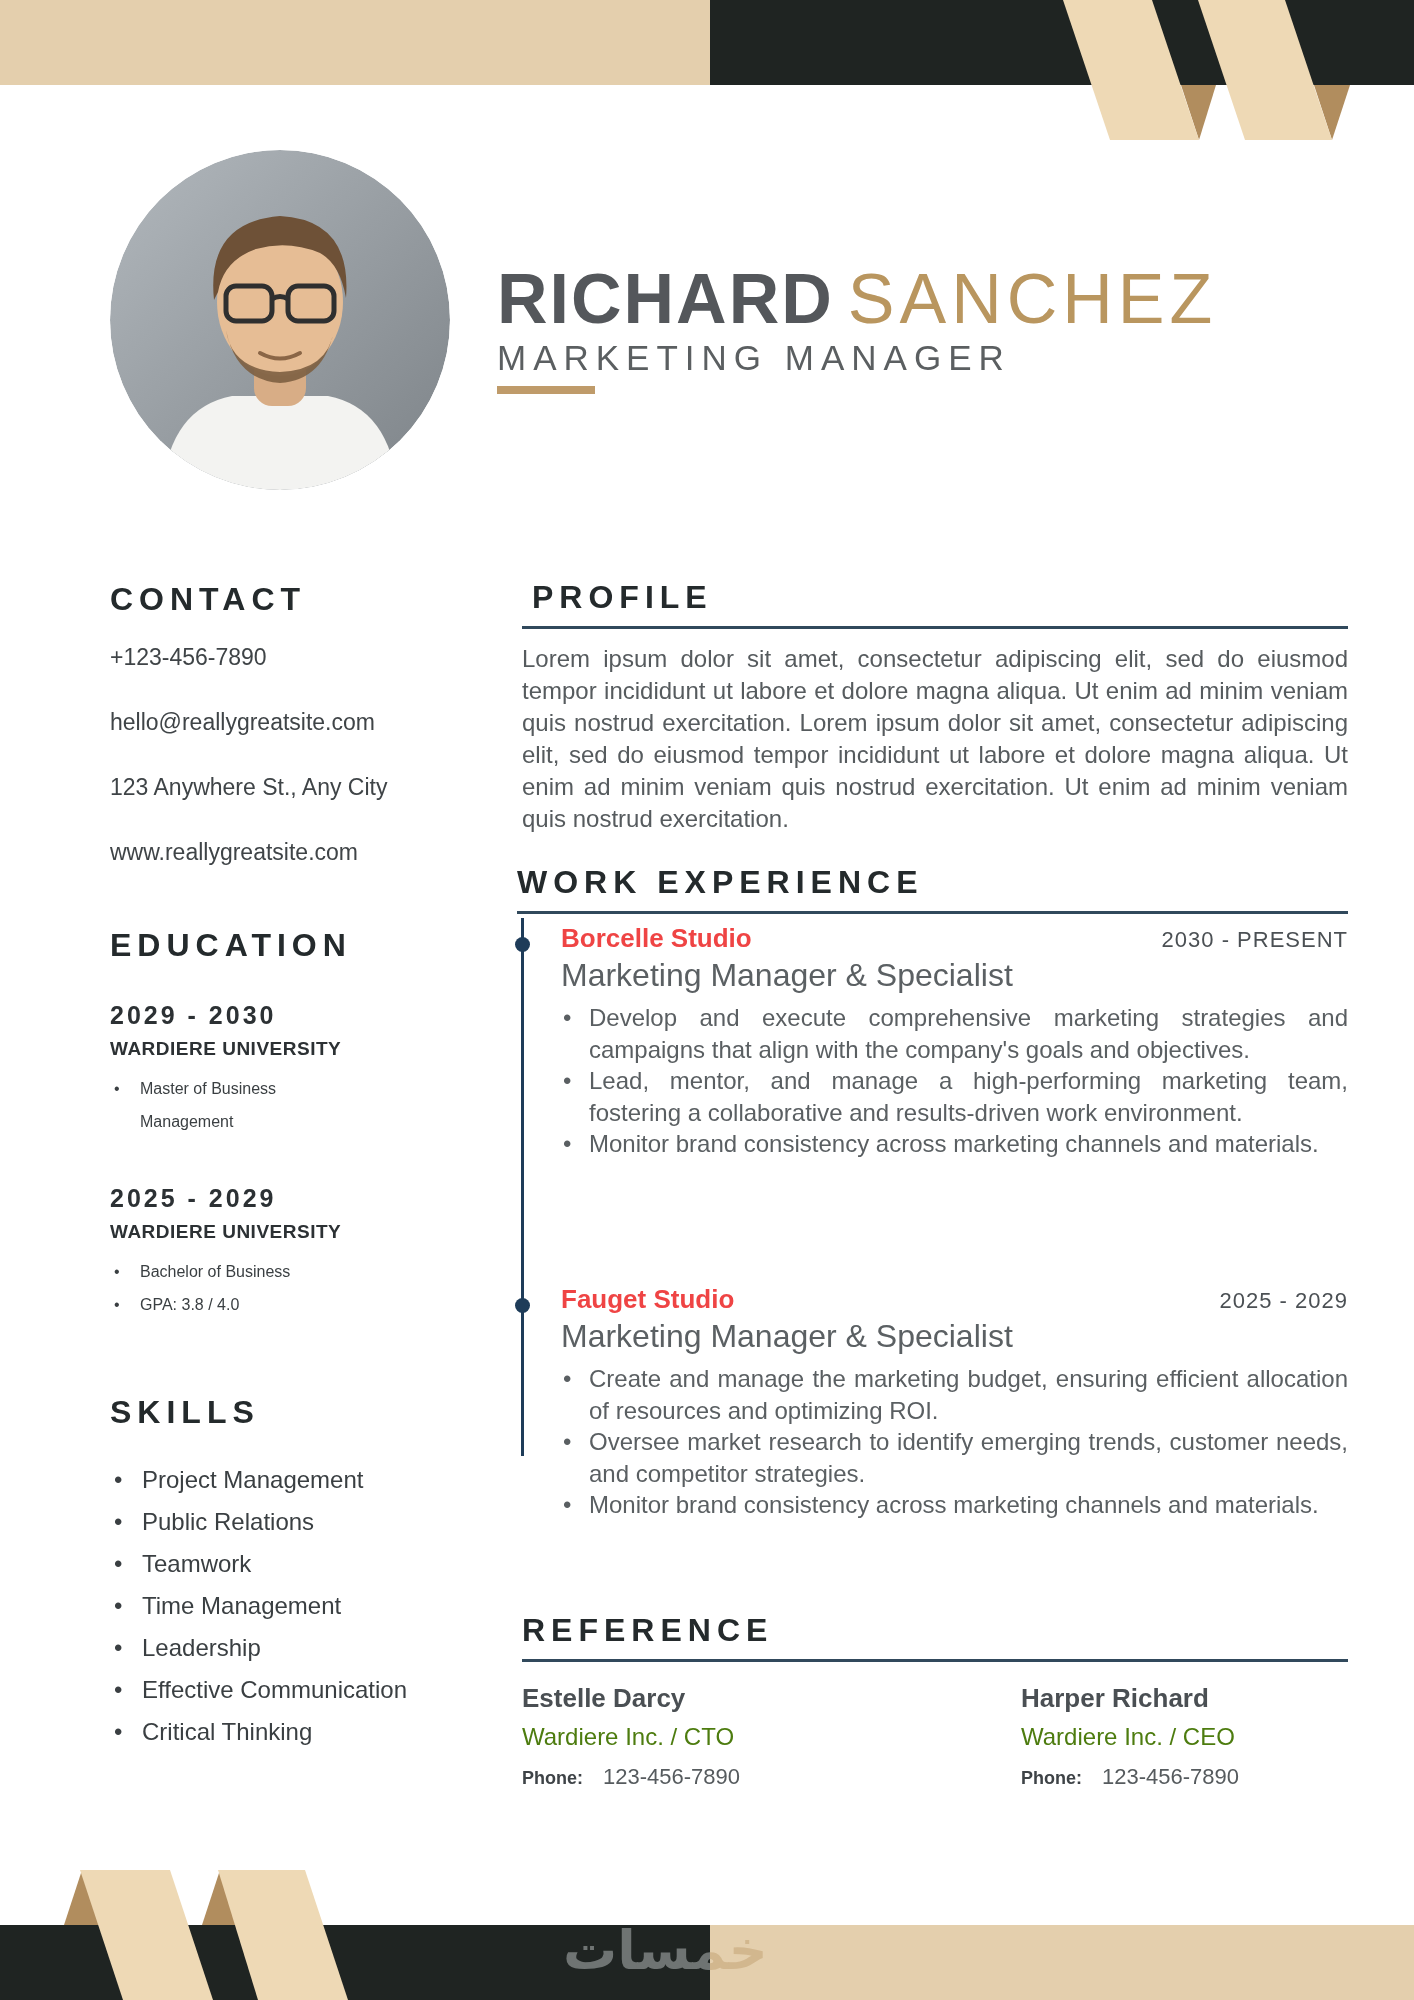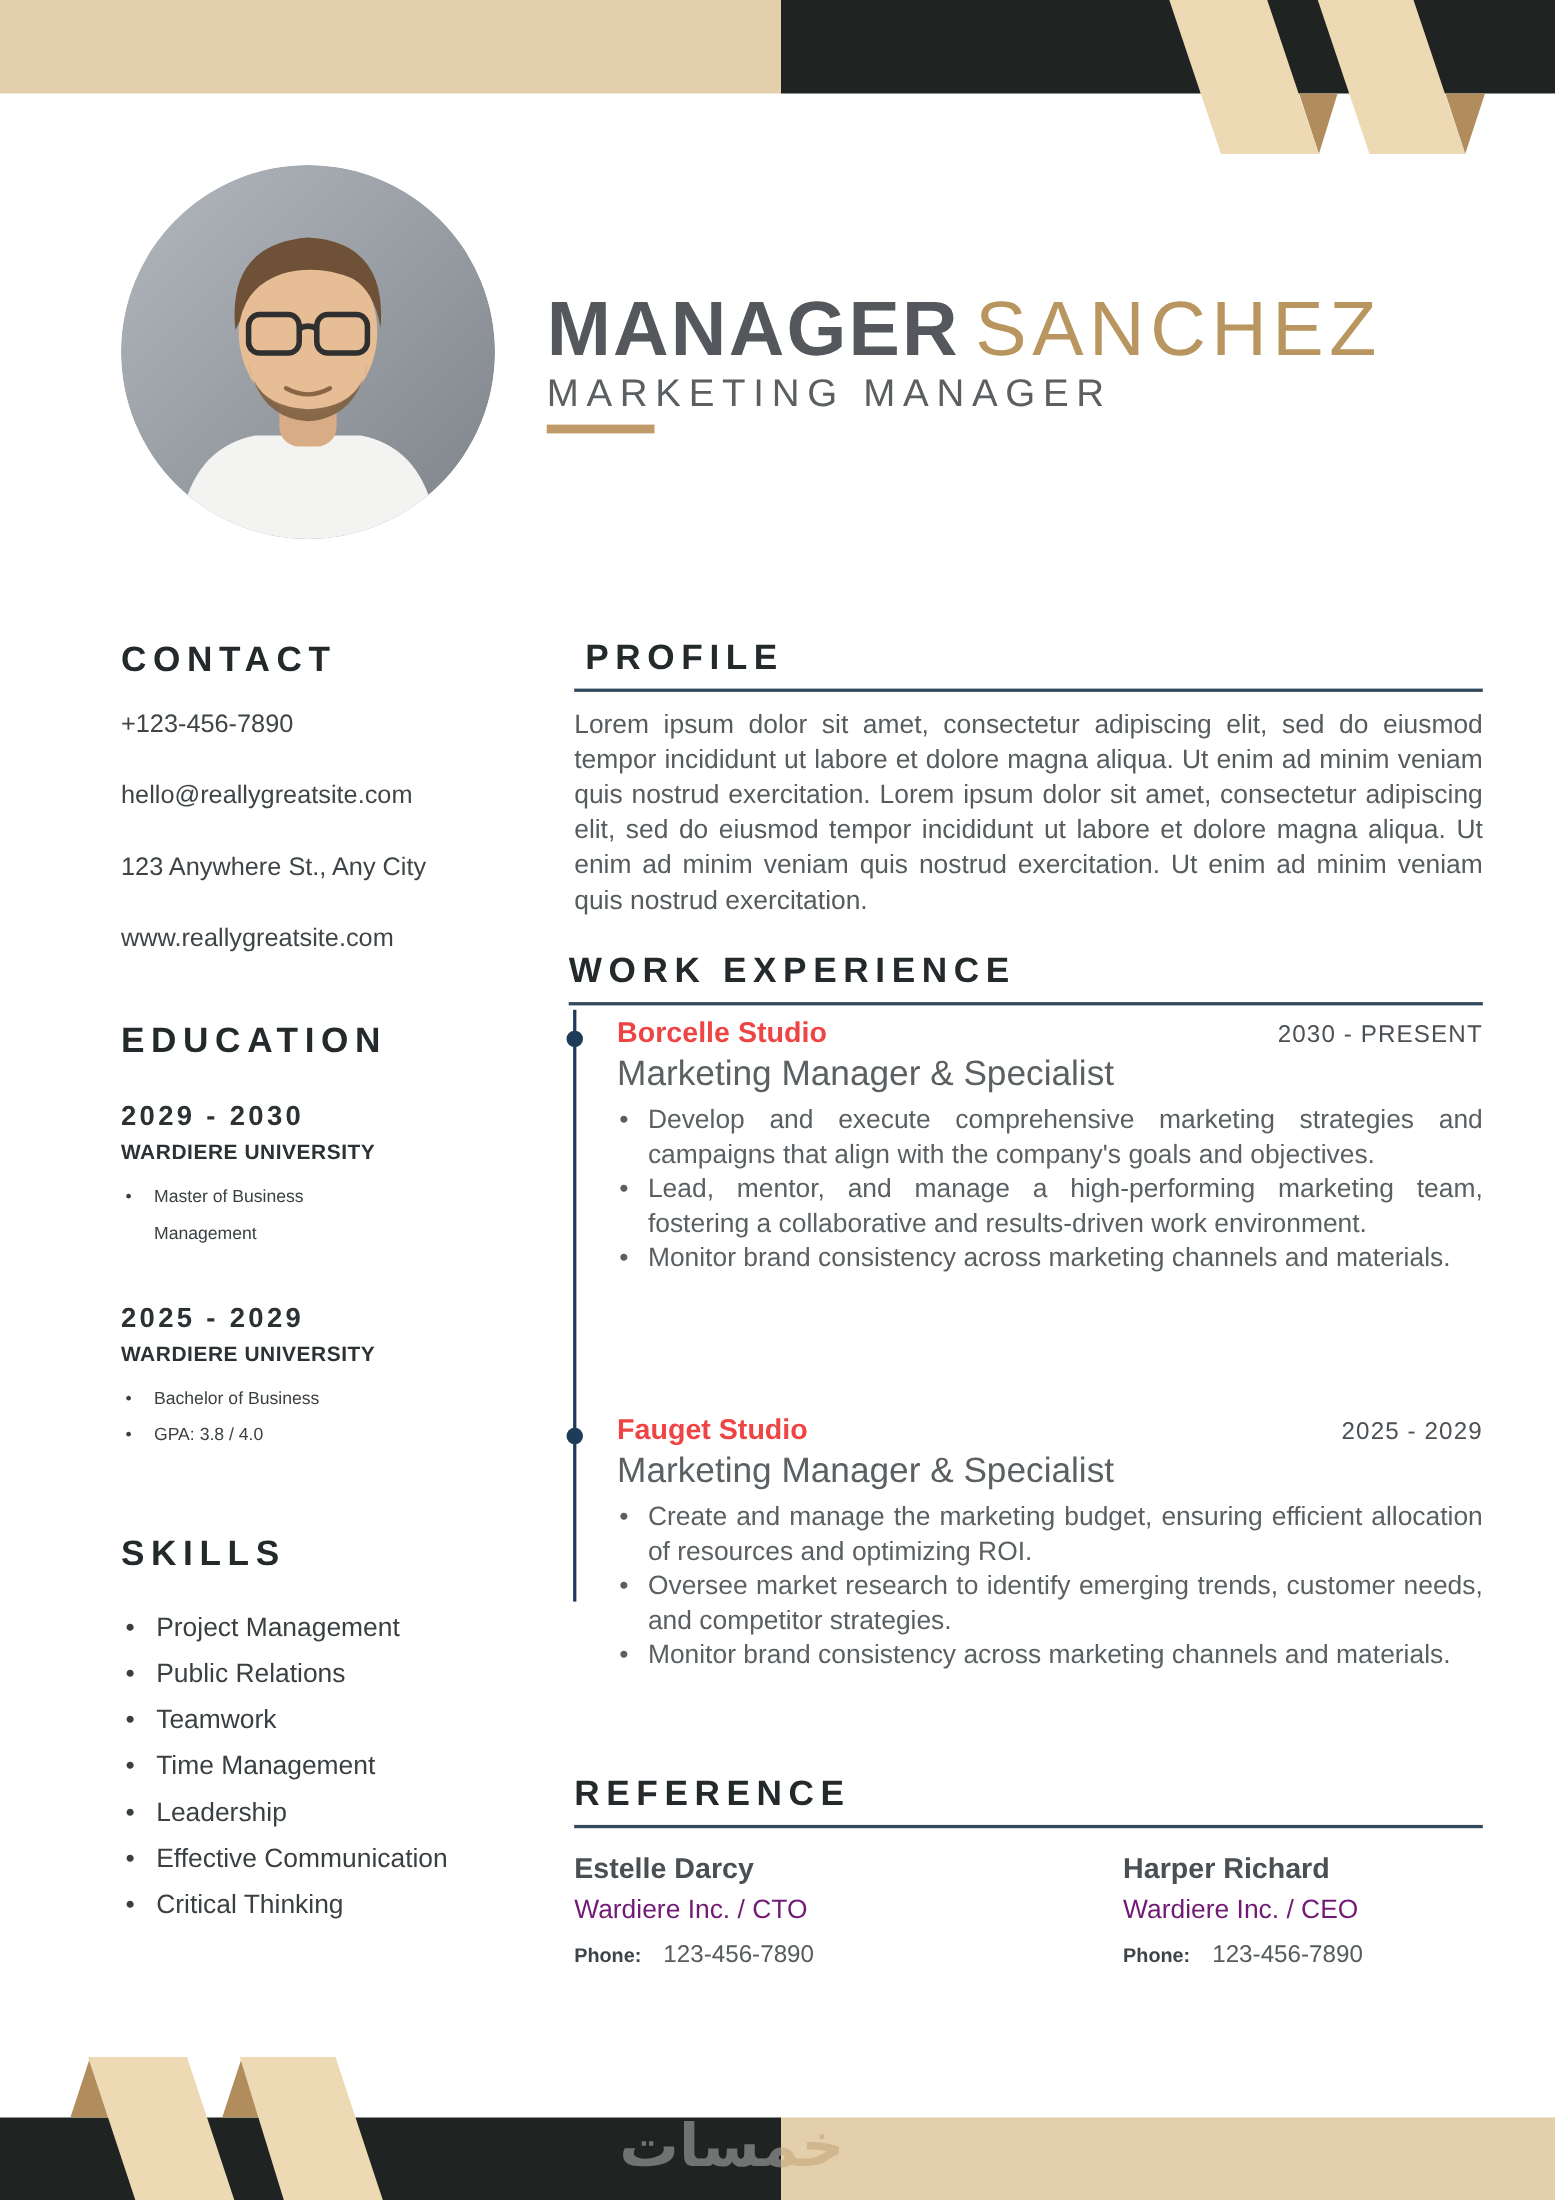--- a/index.html
+++ b/index.html
@@ -61,21 +61,21 @@
   .job-role{font-size:32px;line-height:26px;color:#5b6063;margin-top:9px;}
   .job-bullets{list-style:none;margin:14px 0 0;padding:0;}
   .job-bullets li{position:relative;padding-left:28px;font-size:24px;line-height:31.5px;color:#5a5f62;text-align:justify;}
   .job-bullets li::before{content:"\2022";position:absolute;left:2px;top:0;color:#5a5f62;}
 
   .reference-sec{position:absolute;left:522px;top:1614px;width:826px;}
   .ref-row{display:flex;margin-top:22px;gap:36px;}
   .ref-col{width:463px;}
   .ref-col:last-child{width:auto;}
   .ref-name{font-size:26px;line-height:28px;font-weight:700;color:#4a4f53;}
-  .ref-org{font-size:24px;color:#701a75;margin-top:11px;}
+  .ref-org{font-size:24px;color:#4d7c0f;margin-top:11px;}
   .ref-phone{margin-top:13px;display:flex;align-items:baseline;}
   .ref-phone-label{font-size:18px;font-weight:700;color:#3e4347;margin-right:20px;}
   .ref-phone-value{font-size:22px;color:#565b5e;}
 
   
   .footer-half{position:absolute;top:1925px;height:75px;overflow:hidden;}
   .footer-dark{left:0;width:710px;background:#1f2422;}
   .footer-beige{left:710px;width:704px;background:#e4cfad;}
   .watermark{position:absolute;top:-6px;font-family:"DejaVu Sans",sans-serif;font-weight:700;
              font-size:54px;line-height:64px;white-space:nowrap;}
@@ -118,21 +118,21 @@
           <rect x="116" y="136" width="46" height="35" rx="10"></rect>
           <rect x="178" y="136" width="46" height="35" rx="10"></rect>
           <path d="M162 149 Q170 144 178 149"></path>
         </g>
         <path d="M150 203 Q170 214 190 203" stroke="#8a6647" stroke-width="4" fill="none" stroke-linecap="round"></path>
       </g>
     </svg>
   </div>
 
   <div class="name-block">
-    <h1 class="name-line"><span class="name-first">MANAGER</span><span class="name-last">SANCHEZ</span></h1>
+    <h1 class="name-line"><span class="name-first">RICHARD</span><span class="name-last">SANCHEZ</span></h1>
     <div class="job-title">MARKETING MANAGER</div>
     <div class="title-underline"></div>
   </div>
 
   <section class="left-sec contact-sec">
     <h2 class="sec-h">CONTACT</h2>
     <ul class="contact-list">
         <li>+123-456-7890</li>
         <li>hello@reallygreatsite.com</li>
         <li>123 Anywhere St., Any City</li>

